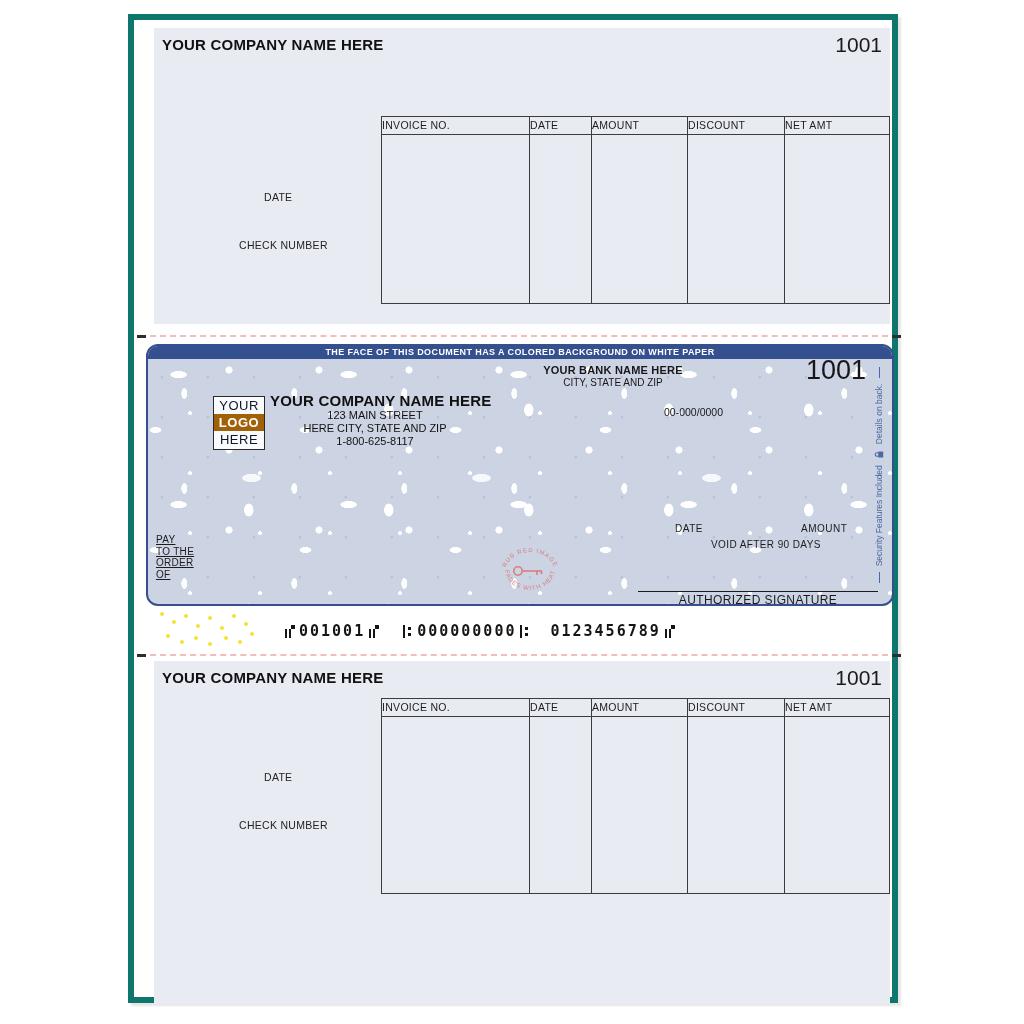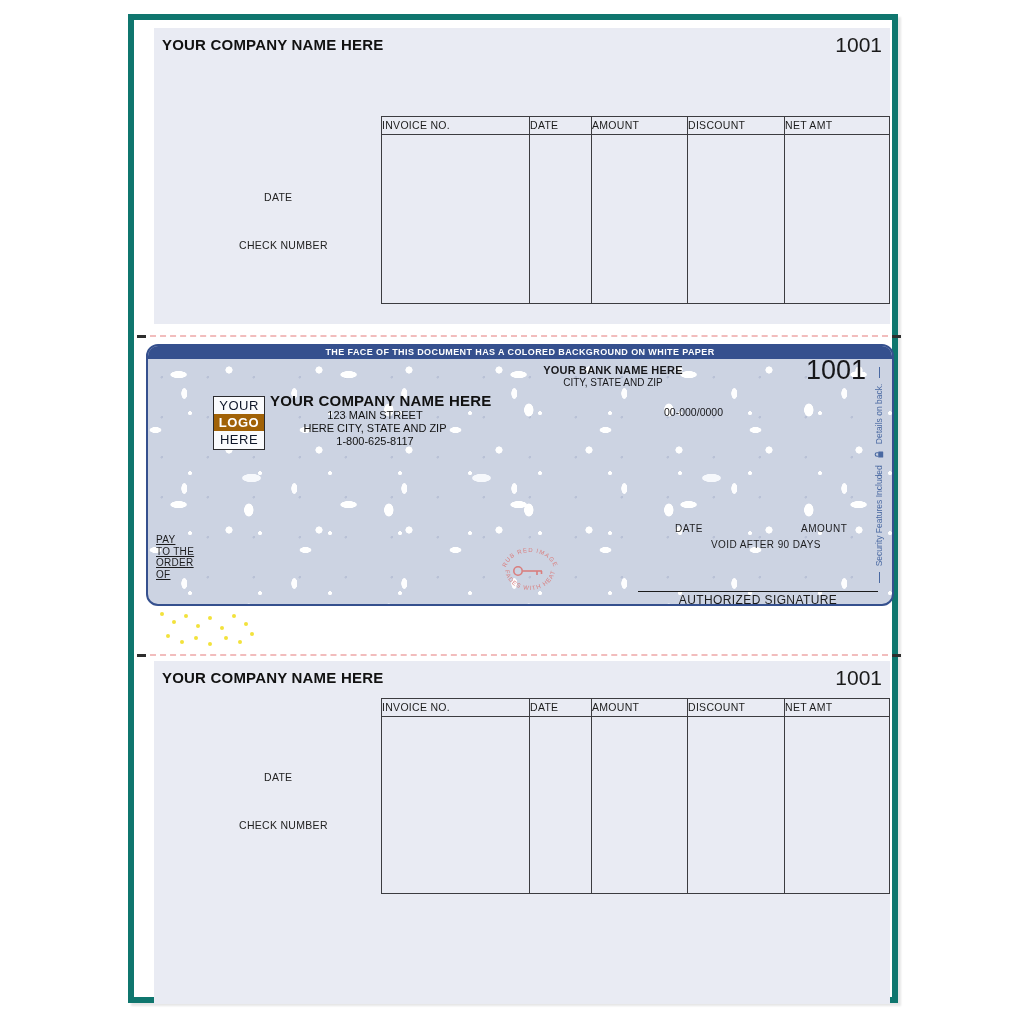--- a/index.html
+++ b/index.html
@@ -206,20 +206,36 @@
       <svg width="9" height="10" viewBox="0 0 9 10">
         <rect x="1.4" y="4.2" width="6.2" height="5" rx="0.6" fill="#4a69a2"></rect>
         <path d="M2.8 4.2 V2.9 A1.7 1.7 0 0 1 6.2 2.9 V4.2" stroke="#4a69a2" stroke-width="1.1" fill="none"></path>
       </svg>
       <span>Details on back.</span>
       <span class="tick"></span>
     </div>
   </div>
 
   <div class="dot-field"></div>
+  <div class="micr">
+    <span class="grp">
+      <span class="ms ms-onus"></span>
+      <span>001001</span>
+      <span class="ms ms-onus"></span>
+    </span>
+    <span class="grp">
+      <span class="ms ms-transit"></span>
+      <span>000000000</span>
+      <span class="ms ms-transit"></span>
+    </span>
+    <span class="grp">
+      <span>0123456789</span>
+      <span class="ms ms-onus"></span>
+    </span>
+  </div>
 
   <div class="perf perf-2">
     <span class="perf-tick l"></span>
     <span class="perf-line"></span>
     <span class="perf-tick r"></span>
   </div>
 
   <section class="stub stub-bottom">
     <div class="stub-company">YOUR COMPANY NAME HERE</div>
     <div class="stub-number">1001</div>

